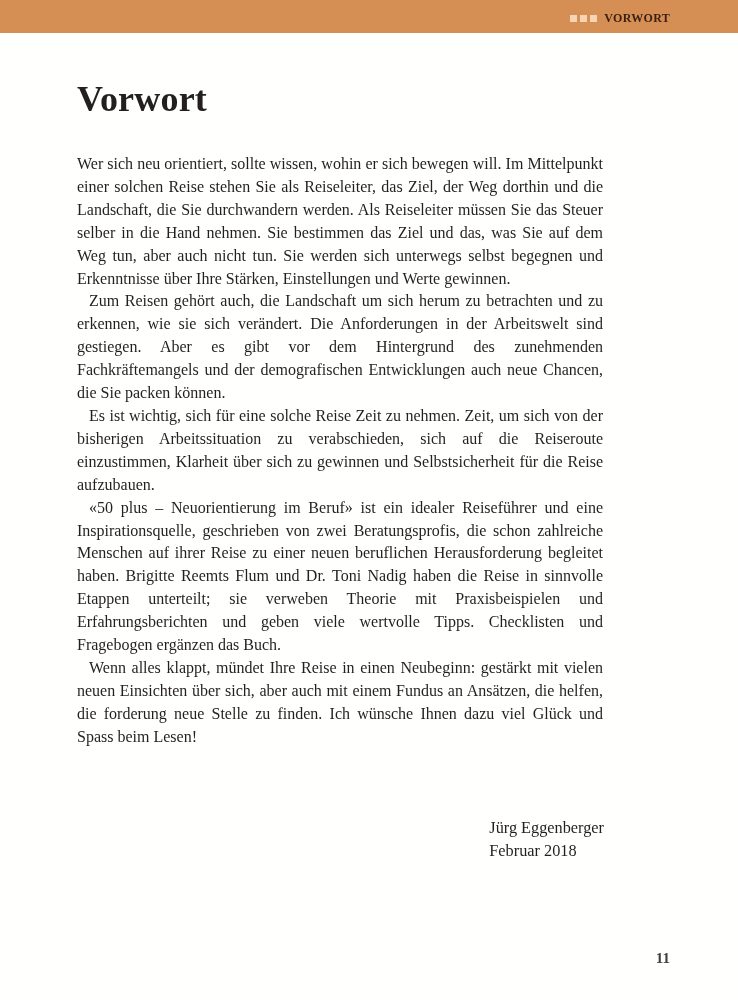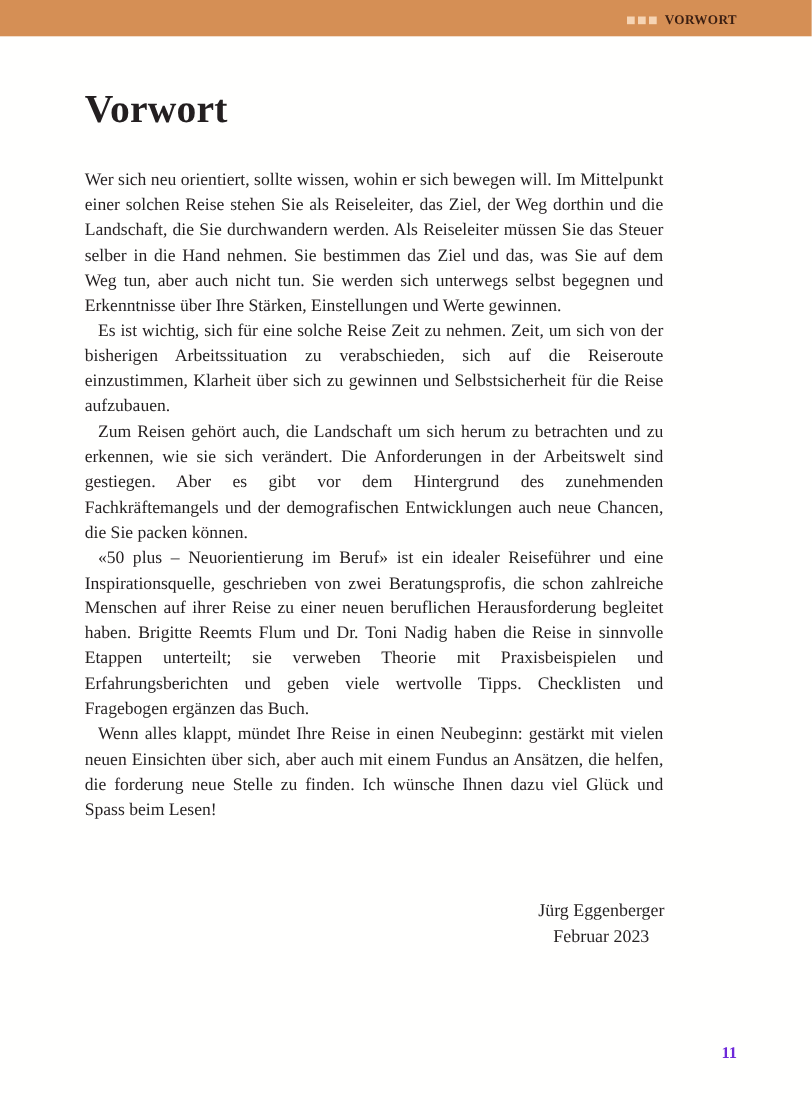--- a/index.html
+++ b/index.html
@@ -21,48 +21,48 @@
     position: absolute; left: 77px; top: 78px; margin: 0;
     font-size: 36px; font-weight: bold; color: #231f20; letter-spacing: 0.2px;
   }
   .body-text {
     position: absolute; left: 77px; top: 153px; width: 526px;
     font-size: 16px; line-height: 22.9px; text-align: justify; hyphens: manual;
   }
   .body-text p { margin: 0; }
   .body-text p + p { text-indent: 12px; }
   .signature {
-    position: absolute; right: 134px; top: 816px; text-align: center;
+    position: absolute; right: 134px; top: 816px; text-align: left;
     font-size: 16.3px; line-height: 23px;
   }
   .signature div { white-space: nowrap; }
   .page-number {
-    position: absolute; right: 68px; top: 950px; font-size: 15px; font-weight: bold; color: #6d28d9;
+    position: absolute; right: 68px; top: 950px; font-size: 15px; font-weight: bold; color: #404040;
   }
 </style>
 </head>
 <body>
 
 <div class="header-bar">
   <div class="header-section">
     <span class="sq"></span>
     <span class="sq"></span>
     <span class="sq"></span>
     <span class="header-label">VORWORT</span>
   </div>
 </div>
 
 <h1 class="page-title">Vorwort</h1>
 
 <div class="body-text">
   <p>Wer sich neu orientiert, sollte wissen, wohin er sich bewegen will. Im Mittelpunkt einer solchen Reise stehen Sie als Reiseleiter, das Ziel, der Weg dorthin und die Landschaft, die Sie durchwandern werden. Als Reise­leiter müssen Sie das Steuer selber in die Hand nehmen. Sie bestimmen das Ziel und das, was Sie auf dem Weg tun, aber auch nicht tun. Sie werden sich unterwegs selbst begegnen und Erkenntnisse über Ihre Stär­ken, Einstellungen und Werte gewinnen.</p>
+  <p>Zum Reisen gehört auch, die Landschaft um sich herum zu betrachten und zu erkennen, wie sie sich verändert. Die Anforderungen in der Ar­beitswelt sind gestiegen. Aber es gibt vor dem Hintergrund des zunehmen­den Fachkräftemangels und der demografischen Entwicklungen auch neue Chancen, die Sie packen können.</p>
   <p>Es ist wichtig, sich für eine solche Reise Zeit zu nehmen. Zeit, um sich von der bisherigen Arbeitssituation zu verabschieden, sich auf die Reise­route einzustimmen, Klarheit über sich zu gewinnen und Selbstsicherheit für die Reise aufzubauen.</p>
-  <p>Zum Reisen gehört auch, die Landschaft um sich herum zu betrachten und zu erkennen, wie sie sich verändert. Die Anforderungen in der Ar­beitswelt sind gestiegen. Aber es gibt vor dem Hintergrund des zunehmen­den Fachkräftemangels und der demografischen Entwicklungen auch neue Chancen, die Sie packen können.</p>
   <p>«50 plus – Neuorientierung im Beruf» ist ein idealer Reiseführer und eine Inspirationsquelle, geschrieben von zwei Beratungsprofis, die schon zahlreiche Menschen auf ihrer Reise zu einer neuen beruflichen Heraus­forderung begleitet haben. Brigitte Reemts Flum und Dr. Toni Nadig haben die Reise in sinnvolle Etappen unterteilt; sie verweben Theorie mit Praxisbeispielen und Erfahrungsberichten und geben viele wertvolle Tipps. Checklisten und Fragebogen ergänzen das Buch.</p>
   <p>Wenn alles klappt, mündet Ihre Reise in einen Neubeginn: gestärkt mit vielen neuen Einsichten über sich, aber auch mit einem Fundus an Ansät­zen, die helfen, die forderung neue Stelle zu finden. Ich wünsche Ihnen dazu viel Glück und Spass beim Lesen!</p>
 </div>
 
 <div class="signature">
   <div>Jürg Eggenberger</div>
-  <div>Februar 2023</div>
+  <div>Februar 2018</div>
 </div>
 
 <div class="page-number">11</div>
 
 </body></html>

